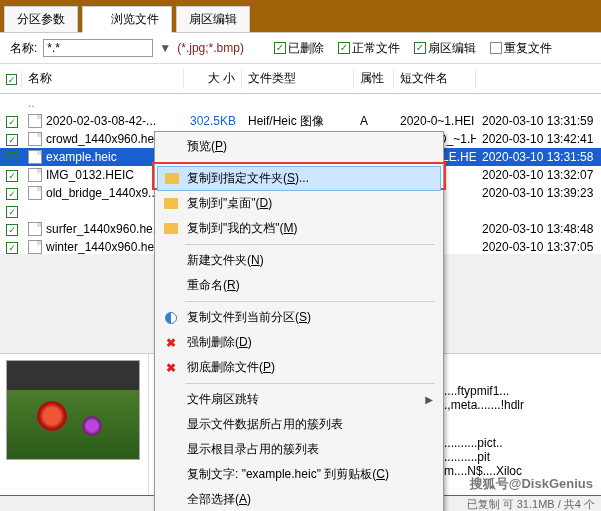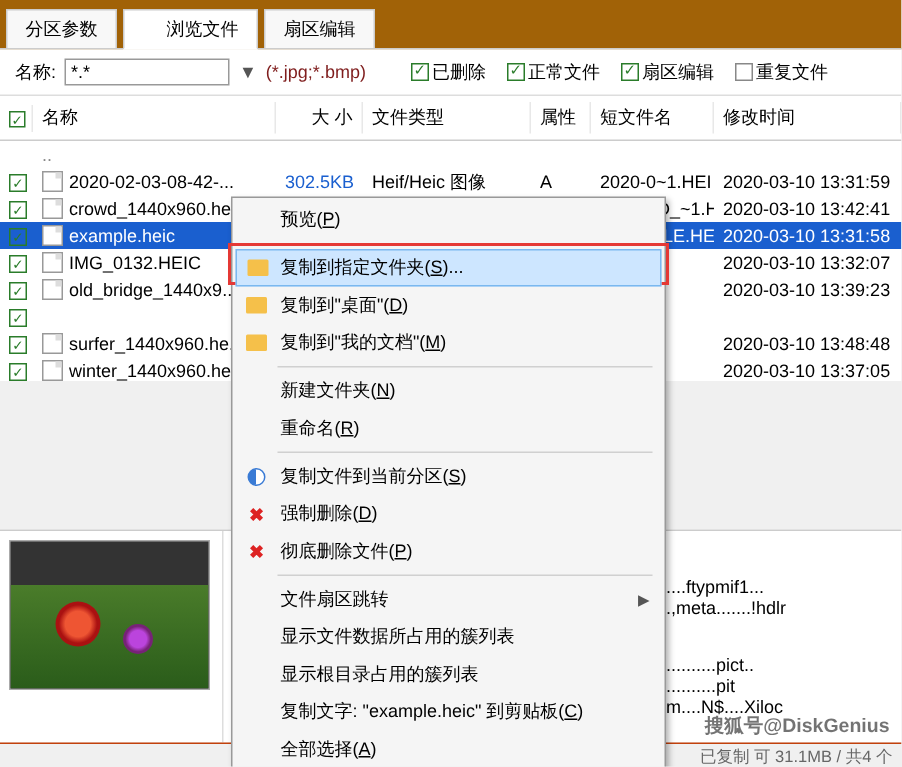--- a/index.html
+++ b/index.html
@@ -101,21 +101,20 @@
     </label>
 </div>
 
 <div class="header-row">
   <div class="hcell col-chk"><span style="display:inline-block;width:11px;height:11px;border:1px solid #2a7c2a;color:#2a7c2a;font-size:9px;line-height:10px">✓</span></div>
   <div class="hcell col-name">名称</div>
   <div class="hcell col-size">大 小</div>
   <div class="hcell col-type">文件类型</div>
   <div class="hcell col-attr">属性</div>
   <div class="hcell col-short">短文件名</div>
-  <div class="hcell col-mtime">修改时间</div>
 </div>
 
 <div class="grid">
   <div class="row">
       <div class="cell ck"><span class="foldericon"></span></div>
       <div class="cell nm" style="color:#888">..</div>
     </div>
   <div id="rows-container">
       <div class="row">
         <div class="cell ck"><span class="box2">✓</span></div>

